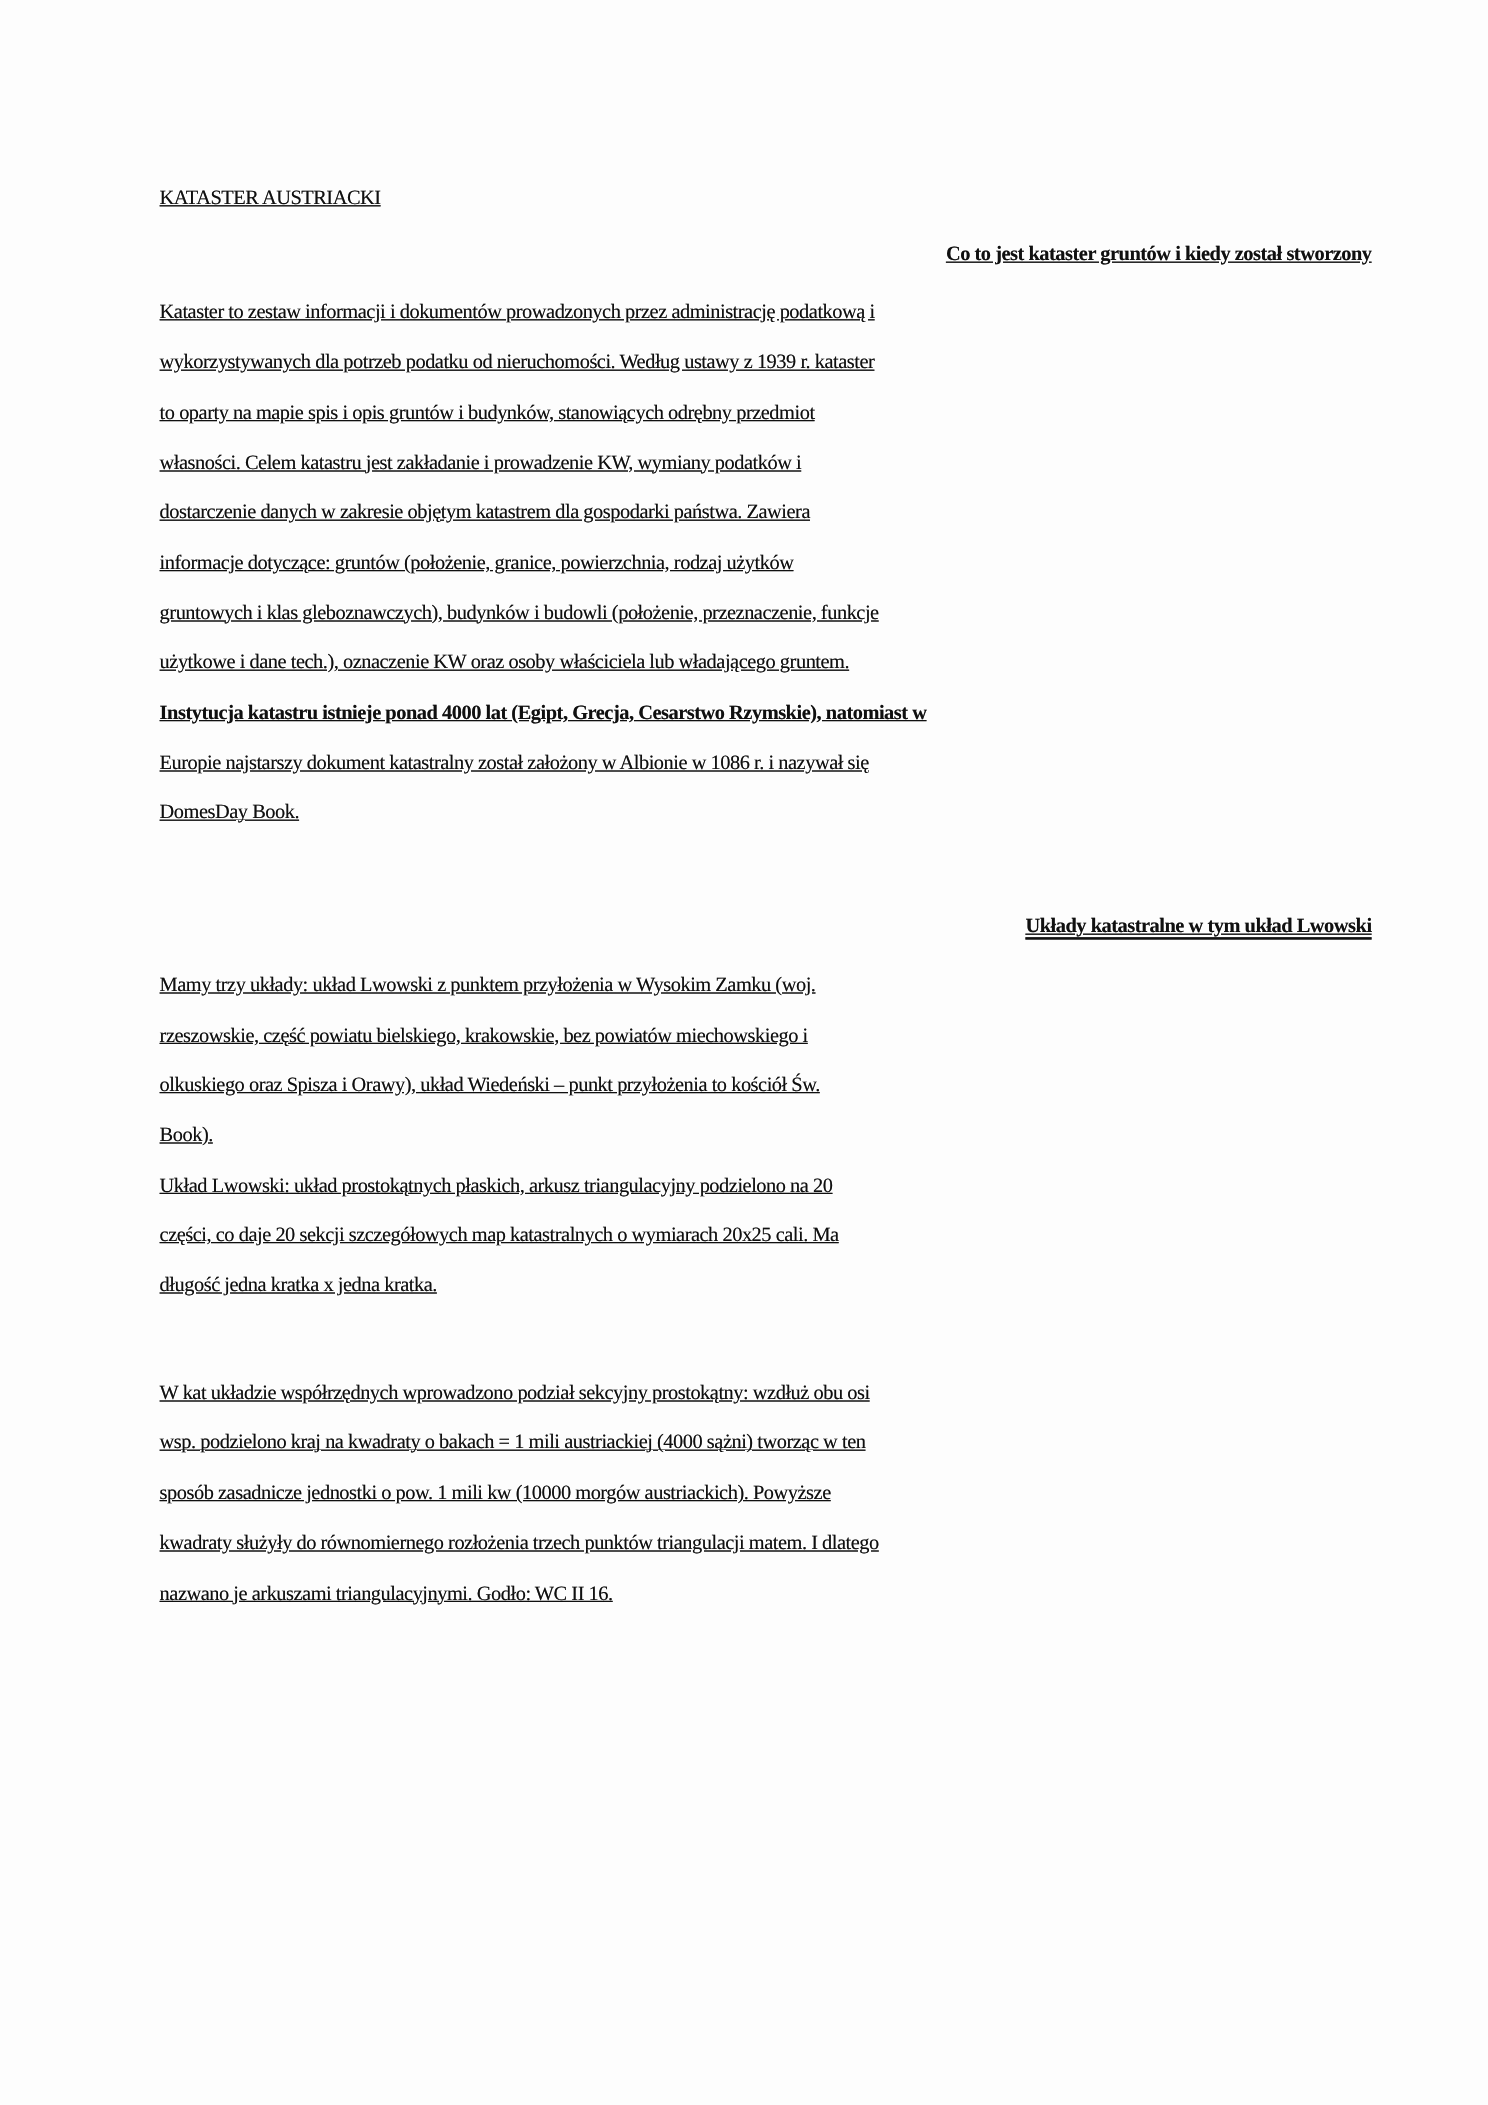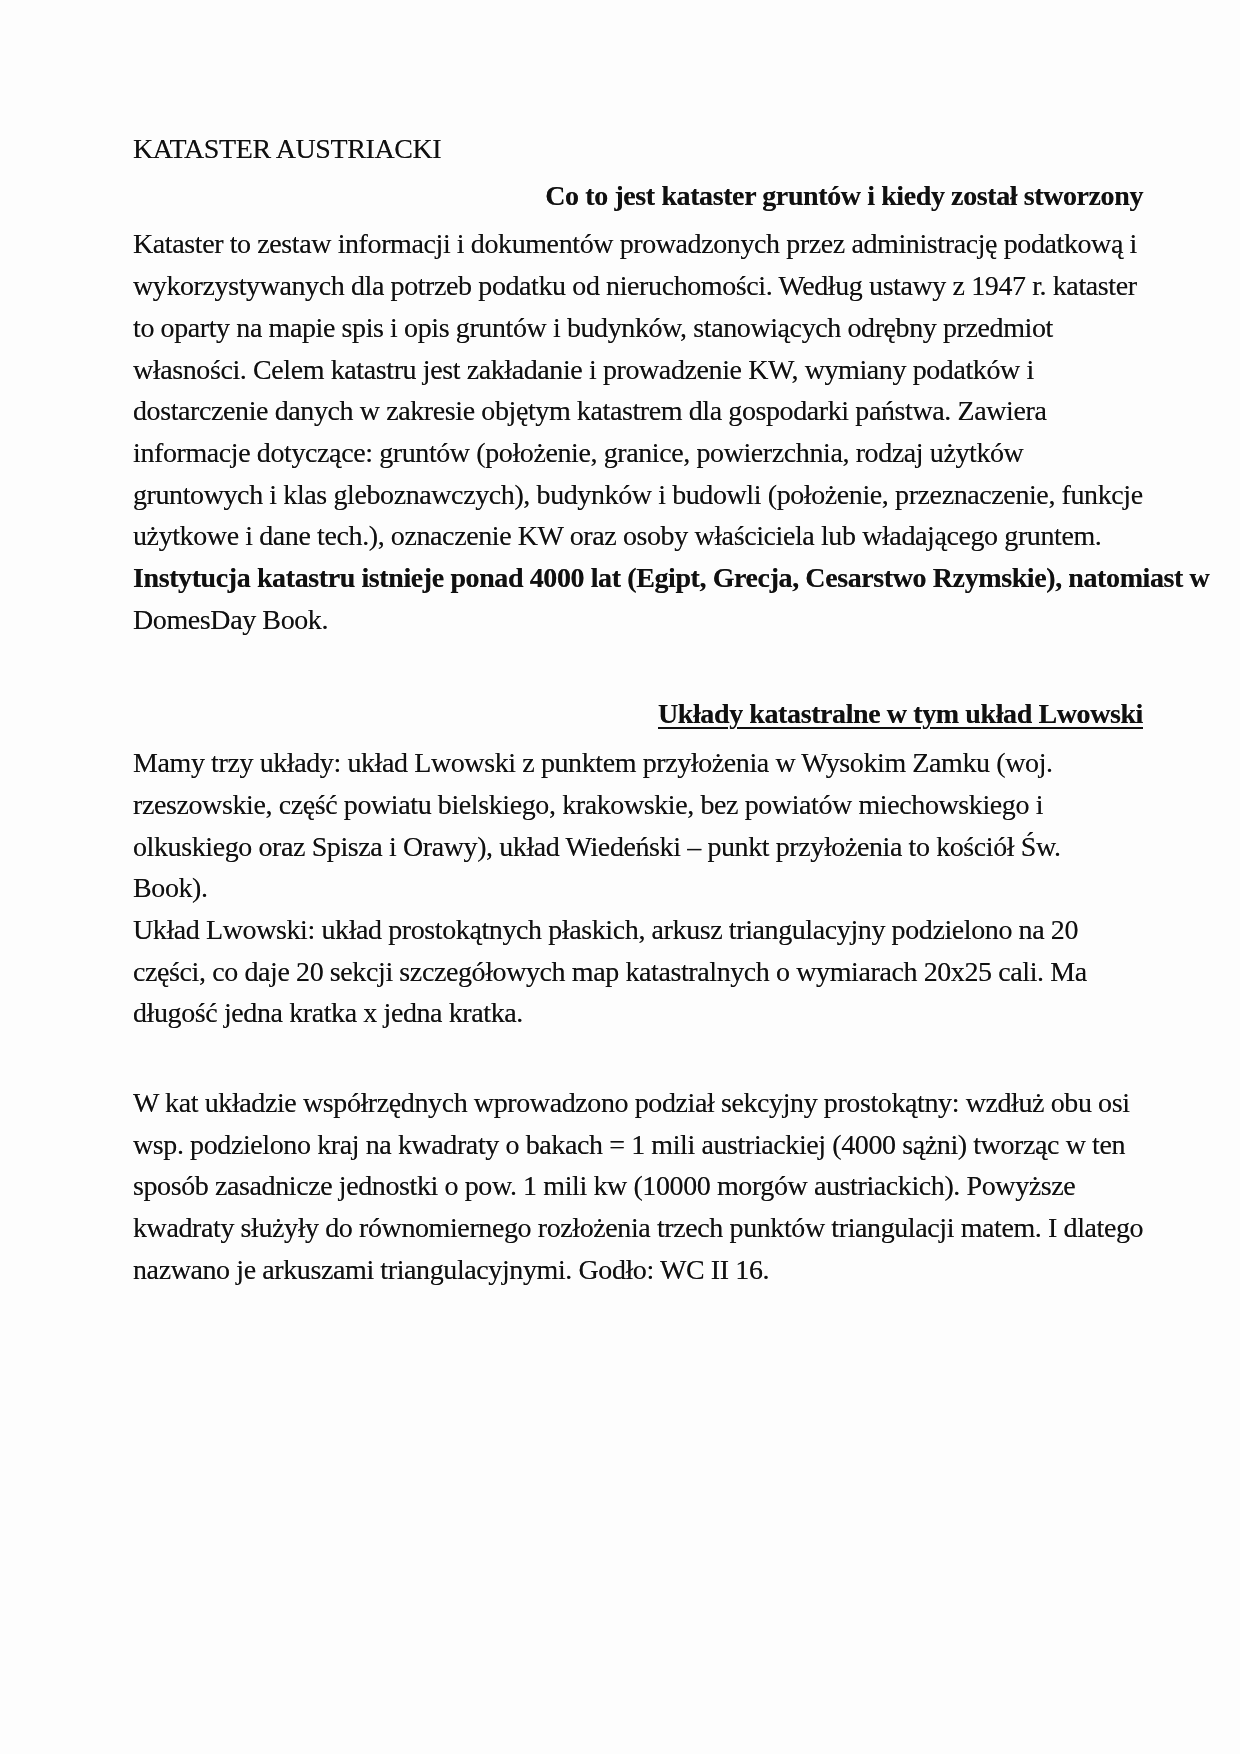--- a/index.html
+++ b/index.html
@@ -12,26 +12,27 @@
     width: 1240px;
     height: 1754px;
     background: #fdfdfd;
     overflow: hidden;
     font-family: "Liberation Serif", "DejaVu Serif", serif;
     color: #101010;
   }
   .content {
     position: absolute;
     left: 133px;
-    top: 128px;
+    top: 144px;
     width: 1010px;
-    font-size: 28px;
+    font-size: 17px;
     line-height: 41.7px;
     letter-spacing: -0.4px;
     text-shadow: 0 0 0.5px rgba(10,10,10,0.55);
+    text-decoration: underline;
   }
   .line {
     white-space: nowrap;
   }
   .heading {
     font-weight: bold;
     margin-top: 5px;
     margin-bottom: 7px;
     text-align: right;
   }
@@ -55,34 +56,35 @@
 
 <div class="page">
   <div class="content">
 
     <div class="line">KATASTER AUSTRIACKI</div>
 
     <div class="line heading indent">Co to jest kataster gruntów i kiedy został stworzony</div>
 
     <div class="block">
         <div class="line">Kataster to zestaw informacji i dokumentów prowadzonych przez administrację podatkową i</div>
-        <div class="line">wykorzystywanych dla potrzeb podatku od nieruchomości. Według ustawy z 1947 r. kataster</div>
+        <div class="line">wykorzystywanych dla potrzeb podatku od nieruchomości. Według ustawy z 1939 r. kataster</div>
         <div class="line">to oparty na mapie spis i opis gruntów i budynków, stanowiących odrębny przedmiot</div>
         <div class="line">własności. Celem katastru jest zakładanie i prowadzenie KW, wymiany podatków i</div>
         <div class="line">dostarczenie danych w zakresie objętym katastrem dla gospodarki państwa. Zawiera</div>
         <div class="line">informacje dotyczące: gruntów (położenie, granice, powierzchnia, rodzaj użytków</div>
         <div class="line">gruntowych i klas gleboznawczych), budynków i budowli (położenie, przeznaczenie, funkcje</div>
         <div class="line">użytkowe i dane tech.), oznaczenie KW oraz osoby właściciela lub władającego gruntem.</div>
       </div>
 
     <div class="block bold">
         <div class="line">Instytucja katastru istnieje ponad 4000 lat (Egipt, Grecja, Cesarstwo Rzymskie), natomiast w</div>
       </div>
 
     <div class="block">
+        <div class="line">Europie najstarszy dokument katastralny został założony w Albionie w 1086 r. i nazywał się</div>
         <div class="line">DomesDay Book.</div>
       </div>
 
     <div class="spacer"></div>
 
     <div class="line heading indent underline">Układy katastralne w tym układ Lwowski</div>
 
     <div class="block">
         <div class="line">Mamy trzy układy: układ Lwowski z punktem przyłożenia w Wysokim Zamku (woj.</div>
         <div class="line">rzeszowskie, część powiatu bielskiego, krakowskie, bez powiatów miechowskiego i</div>

